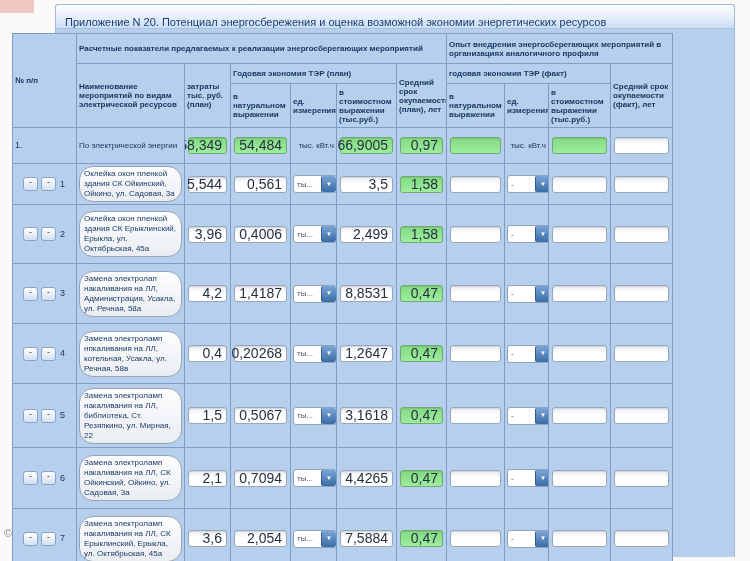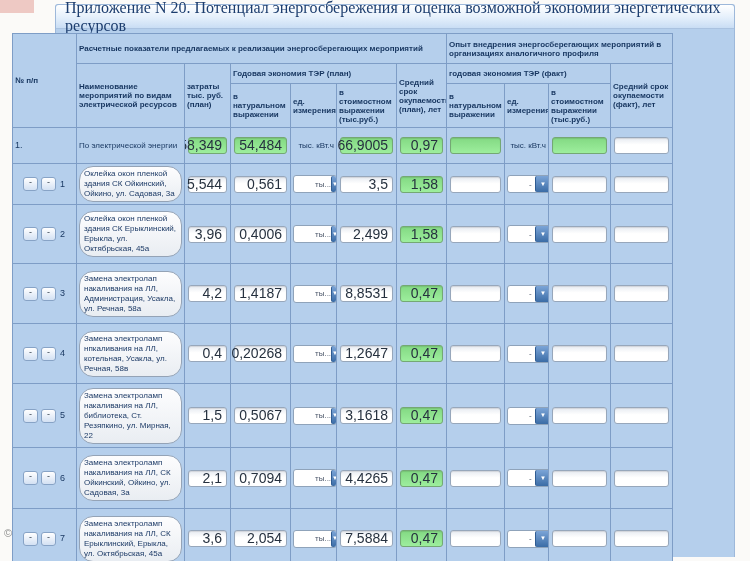--- a/index.html
+++ b/index.html
@@ -11,22 +11,22 @@
   .watermark{position:absolute;left:4px;top:527px;font-size:11px;color:#909090;}
 
   .panel{
     position:absolute;left:55px;top:4px;width:680px;height:553px;
     background:#b5cfec;border:1px solid #9db8da;border-bottom:none;
     border-radius:3px 3px 0 0;box-sizing:border-box;
   }
   .titlebar{
     height:23px;background:linear-gradient(180deg,#ffffff,#e4effb 55%,#c9ddf4);
     border-bottom:1px solid #aac2e0;border-radius:3px 3px 0 0;
-    display:flex;align-items:center;padding-left:9px;
-    font-size:16px;color:#1c3d6e;font-family:Liberation Serif, serif;
+    display:flex;align-items:flex-end;padding-left:9px;
+    font-size:11px;color:#1c3d6e;
   }
 
   table.grid{
     position:absolute;left:12px;top:33px;width:660px;
     border-collapse:collapse;table-layout:fixed;
     border:1px solid #5f7fae;
   }
   table.grid td{
     border:1px solid #7e9dc6;background:#b5cfec;color:#16355f;
     font-size:8px;line-height:9px;vertical-align:middle;
@@ -50,21 +50,21 @@
     background:linear-gradient(#fdfdfe,#e9edf2);
     padding:2px 4px;margin:1px 0;font-size:8px;line-height:10px;color:#1c3a66;
   }
   .sumname{font-size:8.5px;line-height:10px;text-align:left;padding-left:4px;}
   .unittext{text-align:right;font-size:8px;}
 
   .dd{
     display:flex;align-items:stretch;height:16px;width:42px;margin:0 auto;
     border:1px solid #8fa3ba;border-radius:3px;background:#ffffff;overflow:hidden;
   }
-  .dd-text{flex:1;font-size:8px;color:#4a5568;display:flex;align-items:center;padding-left:21px;}
+  .dd-text{flex:1;font-size:8px;color:#4a5568;display:flex;align-items:center;padding-left:3px;}
   .dd-btn{
     width:14px;background:linear-gradient(#7ba4d7,#3b6ca6);
     border-left:1px solid #2f5c92;border-radius:2px;
     color:#ffffff;font-size:6px;display:flex;align-items:center;justify-content:center;
   }
   .rowctl{display:flex;align-items:center;gap:3px;padding-left:8px;}
   .mini{
     width:13px;height:12px;border:1px solid #87a3c6;border-radius:3px;
     background:linear-gradient(#ffffff,#d3e1f3);
     font-size:9px;line-height:9px;text-align:center;color:#33404f;

